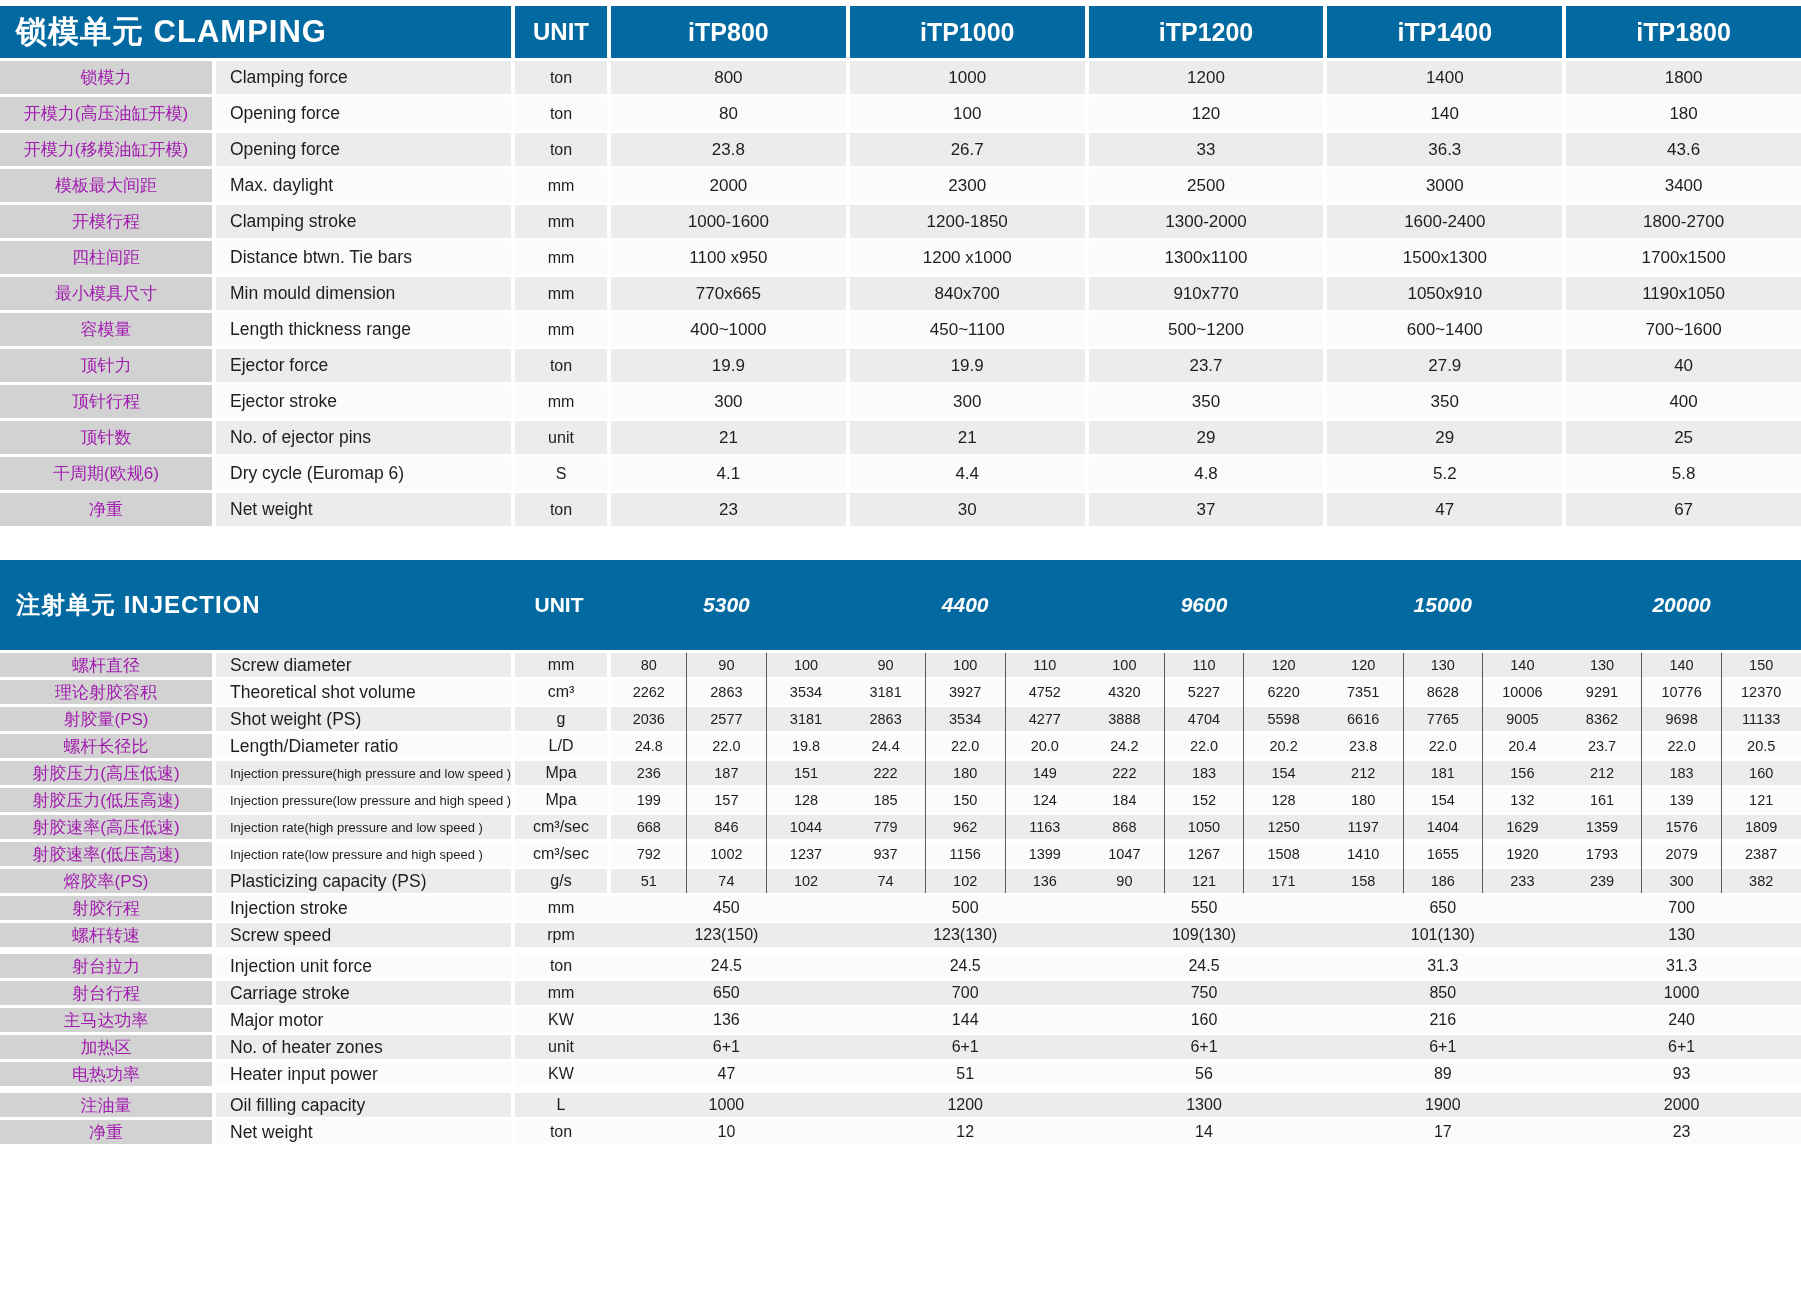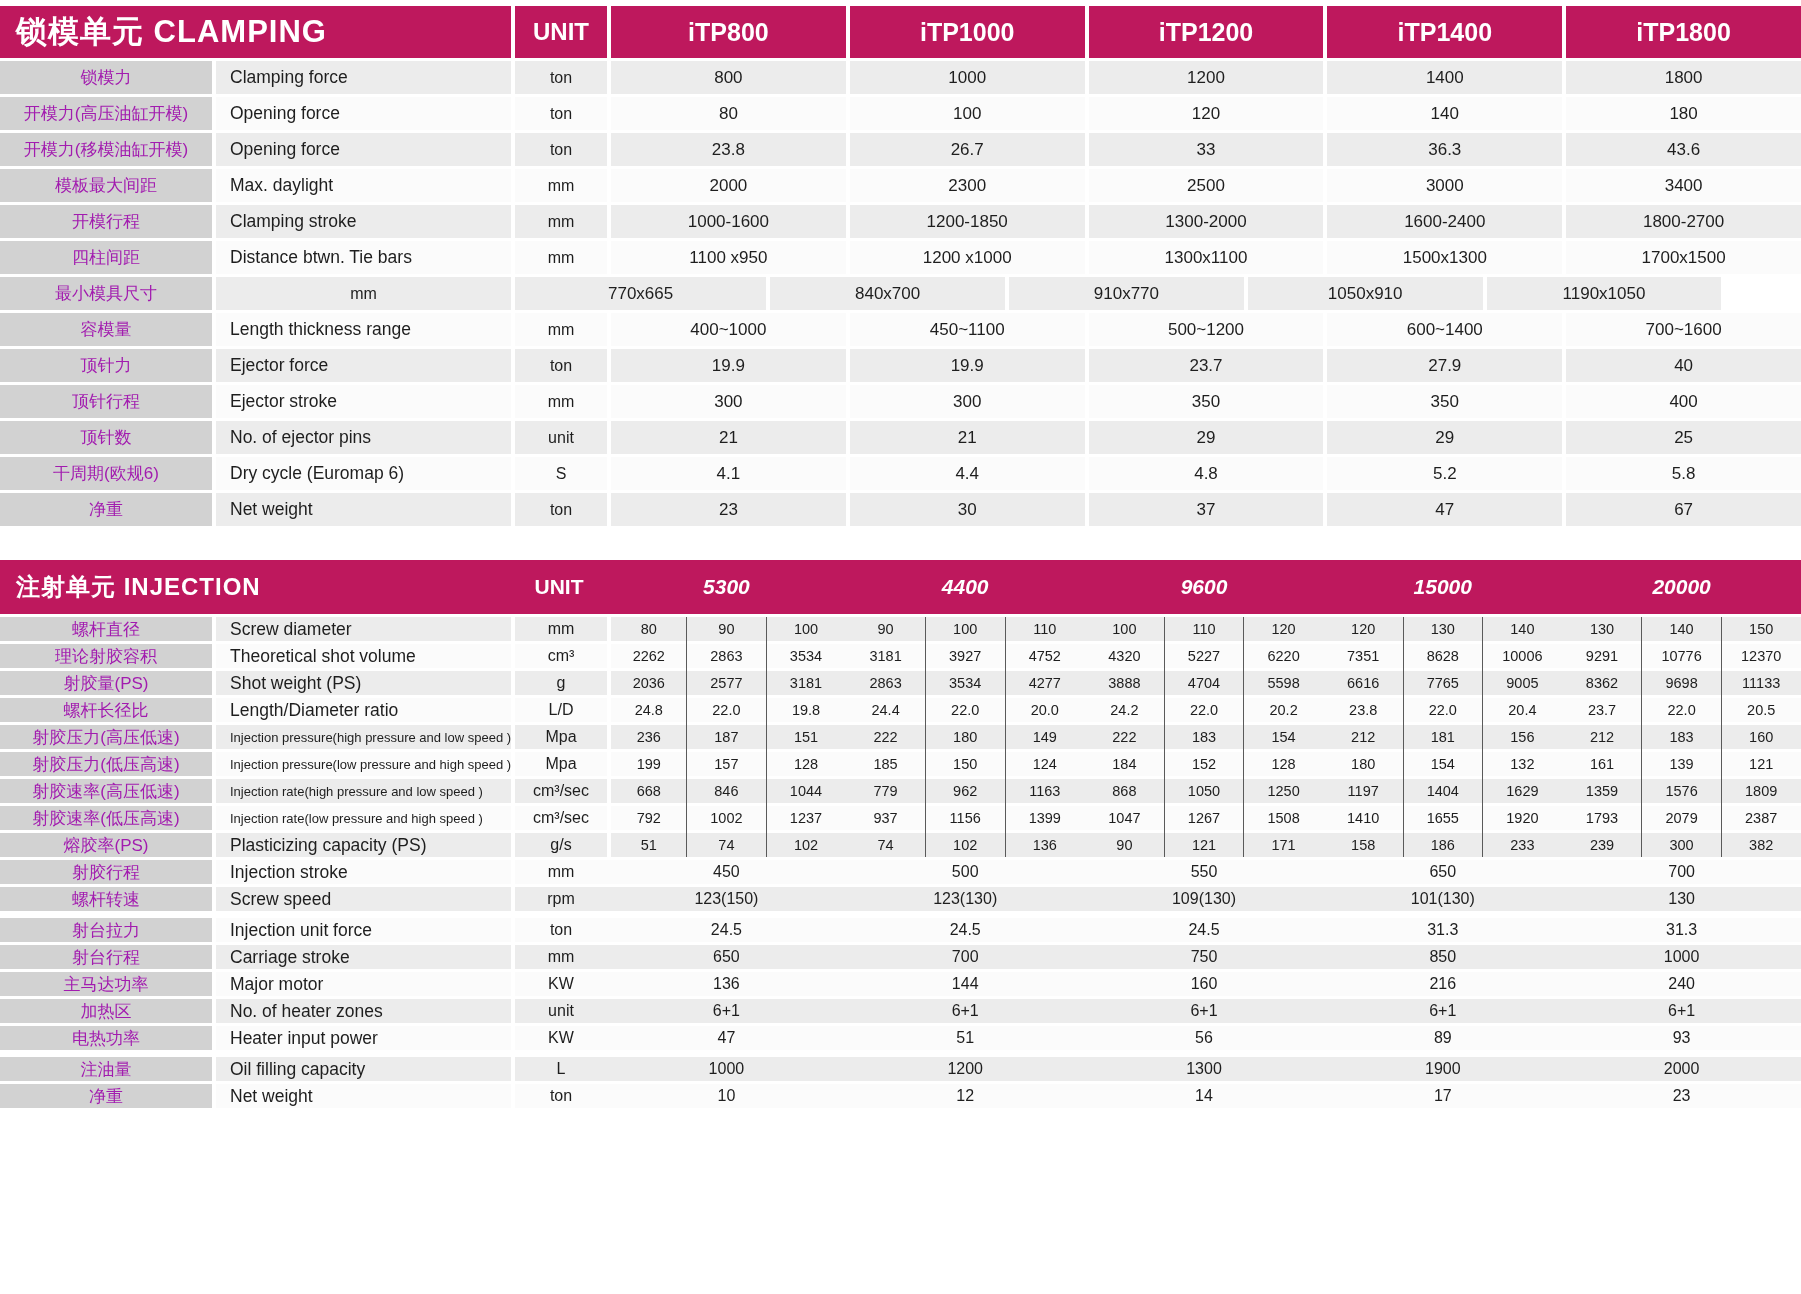--- a/index.html
+++ b/index.html
@@ -3,25 +3,25 @@
 <meta charset="utf-8">
 <style>
   html,body{margin:0;padding:0;background:#ffffff;}
   body{font-family:"Liberation Sans","DejaVu Sans",sans-serif;-webkit-font-smoothing:antialiased;}
   #sheet{position:relative;width:1801px;height:1294px;background:#ffffff;overflow:hidden;padding-top:6px;box-sizing:border-box;}
 
   .row{display:grid;grid-template-columns:212px 299px 96px repeat(15,1fr);margin-bottom:3px;}
   .cell{display:flex;align-items:center;justify-content:center;box-sizing:border-box;overflow:hidden;white-space:nowrap;}
 
   
-  .sec-header .cell{background:#be185d;color:#ffffff;font-weight:bold;}
+  .sec-header .cell{background:#0369a1;color:#ffffff;font-weight:bold;}
   #clamping-header{height:52px;}
   #clamping-header .cell{border-left:4px solid #ffffff;}
   #clamping-header .cell.title{border-left:none;}
-  #injection-header{height:54px;margin-top:34px;}
+  #injection-header{height:90px;margin-top:34px;}
   .sec-title{justify-content:flex-start;padding-left:16px;font-size:31px;letter-spacing:1px;}
   #injection-header .sec-title{font-size:24px;}
   #clamping-header .unit-h{font-size:24px;}
   #clamping-header .model-h{font-size:25px;}
   #injection-header .unit-h{font-size:21px;}
   #injection-header .model-h{font-size:21px;font-style:italic;}
   .span2{grid-column:span 2;}
   .span3{grid-column:span 3;}
 
   
@@ -116,20 +116,21 @@
         <div class="cell en">Distance btwn. Tie bars</div>
         <div class="cell unit">mm</div>
         <div class="cell val span3">1100 x950</div>
         <div class="cell val span3">1200 x1000</div>
         <div class="cell val span3">1300x1100</div>
         <div class="cell val span3">1500x1300</div>
         <div class="cell val span3">1700x1500</div>
       </div>
       <div class="row clamp-row shade-a">
         <div class="cell cn">最小模具尺寸</div>
+        <div class="cell en">Min mould dimension</div>
         <div class="cell unit">mm</div>
         <div class="cell val span3">770x665</div>
         <div class="cell val span3">840x700</div>
         <div class="cell val span3">910x770</div>
         <div class="cell val span3">1050x910</div>
         <div class="cell val span3">1190x1050</div>
       </div>
       <div class="row clamp-row shade-b">
         <div class="cell cn">容模量</div>
         <div class="cell en">Length thickness range</div>

